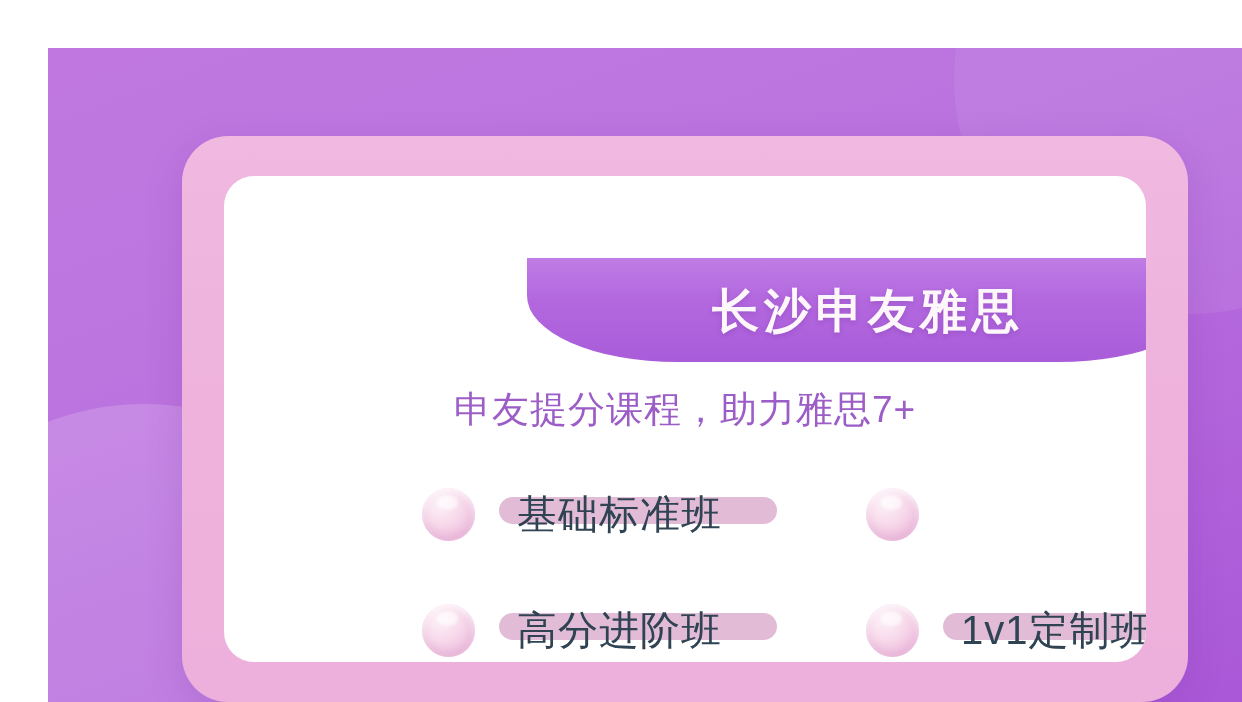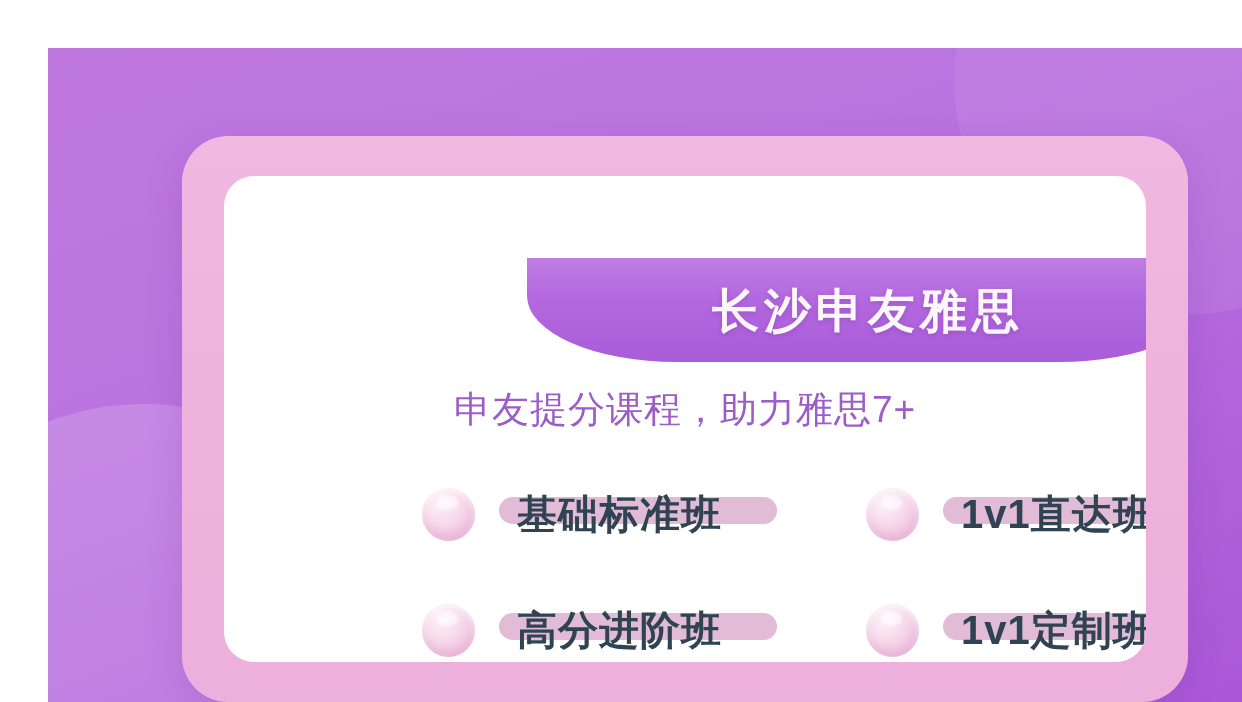--- a/index.html
+++ b/index.html
@@ -96,21 +96,20 @@
     grid-template-columns:430px 430px;
     column-gap:14px;
     row-gap:16px;
     z-index:5;
   }
   .course-item {
     position:relative;
     height:68px;
     display:flex;
     align-items:center;
-    font-weight:bold;
   }
   .bullet {
     position:relative;
     flex:0 0 auto;
     width:53px; height:53px;
     border-radius:50%;
     background:
       radial-gradient(circle at 34% 28%, #fdf1f7 0%, #f8dcec 38%, #f0c2e0 72%, #e9b6da 100%);
     box-shadow:inset 0 -5px 9px rgba(210,140,190,0.28),
                inset 0 3px 6px rgba(255,255,255,0.9);
@@ -173,24 +172,20 @@
         <div class="course-item">
           <span class="bullet"></span>
           <span class="label-wrap">
             <span class="hl-bar" style="width:278px"></span>
             <span class="course-label">基础标准班</span>
           </span>
         </div>
 
         <div class="course-item">
           <span class="bullet"></span>
-          <span class="label-wrap">
-            <span class="hl-bar" style="width:268px"></span>
-            <span class="course-label">1v1直达班</span>
-          </span>
         </div>
 
         <div class="course-item">
           <span class="bullet"></span>
           <span class="label-wrap">
             <span class="hl-bar" style="width:278px"></span>
             <span class="course-label">高分进阶班</span>
           </span>
         </div>
 

